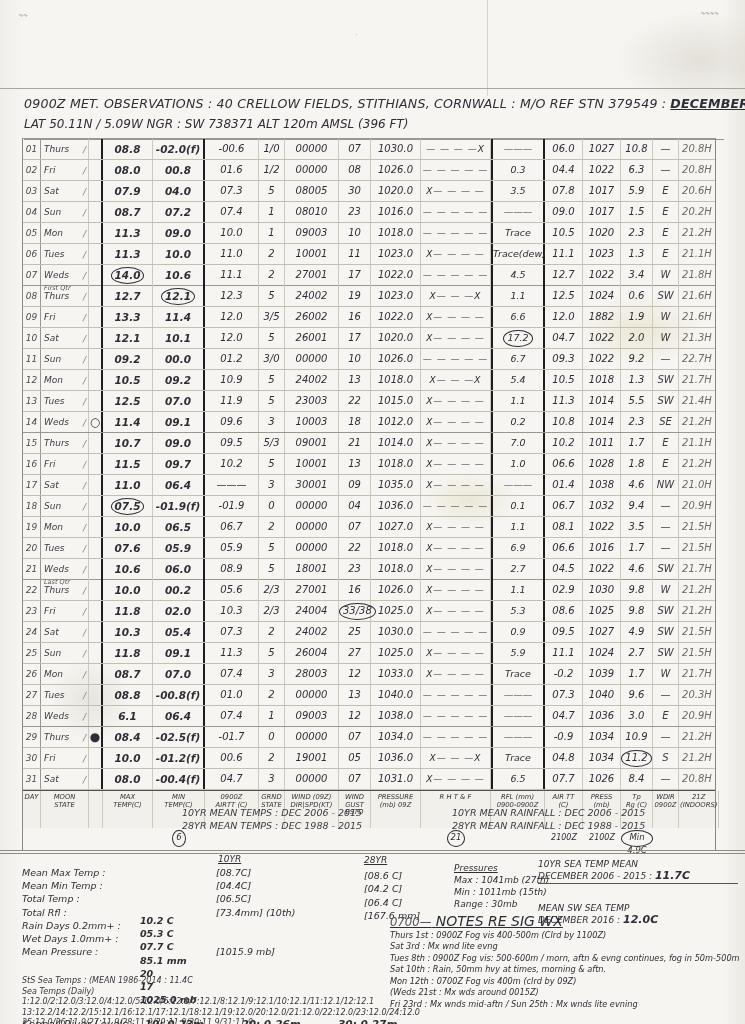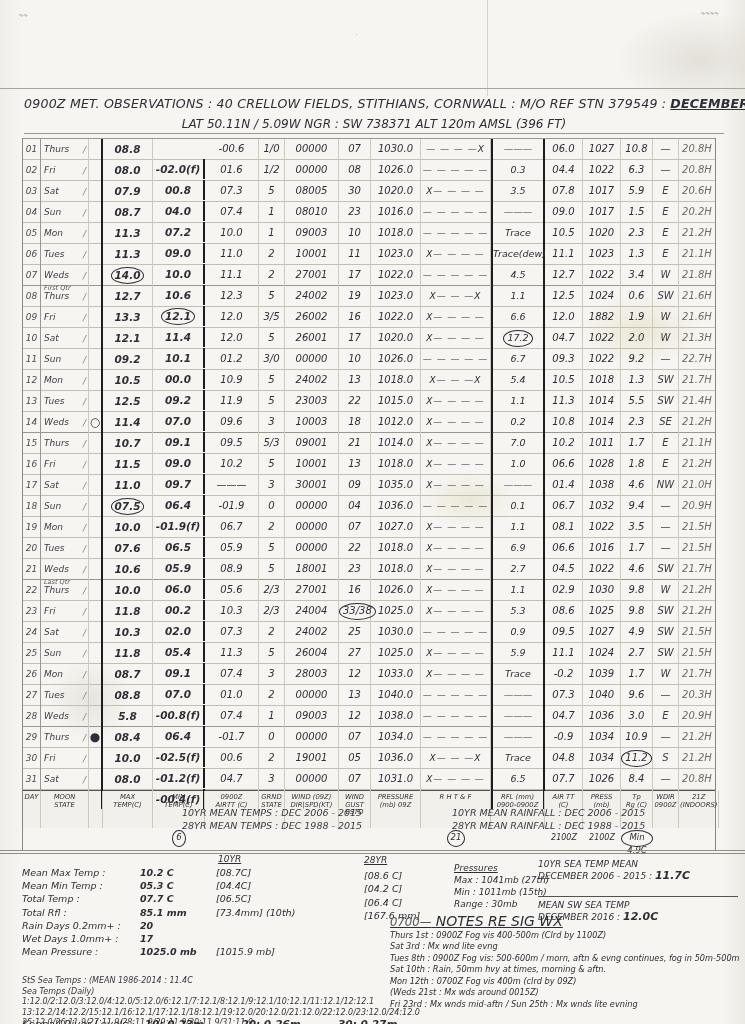--- a/index.html
+++ b/index.html
@@ -14,65 +14,65 @@
     font-family:"DejaVu Sans",sans-serif;color:#2e2e36;overflow:hidden;
     box-shadow:0 0 6px rgba(0,0,0,.4);
   }
   .hand{font-style:italic;}
   .artifact{position:absolute;color:#9b978c;opacity:.55;font-size:9px;font-style:italic;}
   .crease{position:absolute;top:0;width:1px;height:96px;background:rgba(120,115,105,.25);}
   .topline{position:absolute;left:0;width:745px;height:1px;background:#a9a69c;}
   
   .title{position:absolute;left:24px;top:96px;width:710px;font-size:12.6px;letter-spacing:.2px;white-space:nowrap;}
   .title .period{text-decoration:underline;font-weight:bold;margin-left:4px;}
-  .subtitle{position:absolute;left:24px;top:117px;width:700px;font-size:12px;border-bottom:1px solid #9a978d;padding-bottom:2px;text-align:center;}
+  .subtitle{position:absolute;left:24px;top:117px;width:700px;font-size:12px;border-bottom:1px solid #9a978d;padding-bottom:8px;}
   
   .obs{position:absolute;left:22px;top:138px;width:692px;border:1.5px solid #8a8880;border-top:1px solid #9a978d;}
   .obs-row{display:grid;grid-template-columns:18px 48px 14px 50px 52px 54px 26px 54px 32px 50px 70px 54px 38px 38px 32px 26px 1fr;
     height:20px;line-height:20px;border-bottom:1px solid #c2bfb5;}
   .obs-row:nth-child(7n){border-bottom:1px solid #9a978d;}
   .obs-row span{display:block;font-size:10px;font-style:italic;white-space:nowrap;overflow:visible;text-align:center;border-right:1px solid #ccc9bf;}
   .obs-row .c-d{font-size:9px;color:#4a4a52;border-right:1px solid #9a978d;}
   .obs-row .c-wk{text-align:left;padding-left:3px;font-size:9px;color:#3c3c44;position:relative;}
   .obs-row .c-wk::after{content:"/";position:absolute;right:2px;top:1px;color:#8b887e;font-size:9px;}
   .obs-row .c-wk small{display:block;margin-top:-13px;padding-top:13px;font-size:6.5px;line-height:6px;color:#55555d;}
   .obs-row .c-moon{font-style:normal;border-right:2.5px solid #1c1c22;font-size:12px;}
   .obs-row .c-mx{font-weight:bold;font-size:10.5px;}
-  .obs-row .c-mn{border-right:2.5px solid #1c1c22;font-weight:bold;font-size:10.5px;margin-top:20px;}
+  .obs-row .c-mn{border-right:2.5px solid #1c1c22;font-weight:bold;font-size:10.5px;}
   .obs-row .c-rh{letter-spacing:1px;font-size:9px;color:#26262e;}
   .obs-row .c-rf{border-left:2px solid #1c1c22;border-right:2px solid #1c1c22;font-size:9.5px;}
   .obs-row .c-ind{color:#6d6a60;border-right:none;}
   .obs-row .c-wd{color:#3a3a42;}
   .circ{display:inline-block;border:1.3px solid #2b2b33;border-radius:50%;padding:0 3px;line-height:14px;height:15px;margin-top:2px;}
   
   .obs-foot{display:grid;grid-template-columns:18px 48px 14px 50px 52px 54px 26px 54px 32px 50px 70px 54px 38px 38px 32px 26px 1fr;
     border-top:1.5px solid #55534b;background:rgba(235,233,226,.4);}
   .obs-foot span{display:block;font-size:6.8px;line-height:7.6px;font-style:italic;text-align:center;border-right:1px solid #ccc9bf;
     padding:3px 1px 2px 1px;white-space:pre-line;color:#33333b;min-height:32px;}
   .obs-sub{display:grid;grid-template-columns:18px 48px 14px 50px 52px 54px 26px 54px 32px 50px 70px 54px 38px 38px 32px 26px 1fr;height:22px;}
   .obs-sub span{display:block;text-align:center;font-size:8px;line-height:20px;font-style:italic;color:#2e2e36;}
   .obs-sub .circ{line-height:13px;height:15px;font-size:8.5px;}
   
   .refs{position:absolute;left:22px;top:806px;width:700px;font-size:9.5px;font-style:italic;color:#3a3a42;}
   .refs .col{position:absolute;top:0;white-space:pre-line;line-height:13px;}
   .rule{position:absolute;left:0;width:745px;height:1px;background:#8f8c82;}
   .summary{position:absolute;left:22px;top:860px;width:700px;font-size:9.5px;}
   .stats{position:absolute;left:0;top:6px;width:360px;}
   .stat-line{display:grid;grid-template-columns:118px 76px 110px;height:13.2px;line-height:13px;font-style:italic;}
-  .stat-line .v{font-weight:bold;}
+  .stat-line .v{font-weight:bold;margin-top:48px;}
   .stat-line .b10{color:#2b2b33;}
   .hdr10{position:absolute;left:196px;top:-6px;font-size:9px;font-style:italic;text-decoration:underline;}
   .col28{position:absolute;left:342px;top:-6px;width:80px;font-style:italic;text-align:left;}
   .col28 .h{font-size:9px;text-decoration:underline;margin-bottom:2px;}
   .col28 div{font-size:9.5px;line-height:13.2px;}
   .press-blk{position:absolute;left:432px;top:2px;width:130px;font-style:italic;font-size:9px;line-height:12px;}
   .press-blk .h{text-decoration:underline;font-size:9px;}
   .seablk{position:absolute;left:516px;top:-2px;width:200px;font-style:italic;font-size:9px;line-height:12px;}
   .seablk .v{font-weight:bold;font-size:11px;}
-  .seablk .row1{border-bottom:1px solid #55534b;padding-bottom:14px;margin-bottom:2px;}
+  .seablk .row1{border-bottom:1px solid #55534b;padding-bottom:1px;margin-bottom:18px;}
   .notes{position:absolute;left:368px;top:56px;width:360px;font-size:8.2px;font-style:italic;line-height:11.5px;color:#2c2c34;}
   .notes .h{text-decoration:underline;font-size:14px;}
   .notes .h small{color:#55555d;}
   .smalls{position:absolute;left:0;top:116px;width:370px;font-size:8px;font-style:italic;line-height:10.5px;color:#35353d;}
   .kennall{position:absolute;left:0;top:158px;width:560px;font-size:10.5px;font-style:italic;}
   .kennall b{margin-right:34px;}
 </style>
 </head>
 <body>
 
@@ -600,21 +600,21 @@
           <span class="c-a21">07.3</span>
           <span class="c-p21">1040</span>
           <span class="c-tr">9.6</span>
           <span class="c-wd">—</span>
           <span class="c-ind">20.3H</span>
         </div>
         <div class="obs-row">
           <span class="c-d">28</span>
           <span class="c-wk">Weds</span>
           <span class="c-moon"></span>
-          <span class="c-mx">5.8</span>
+          <span class="c-mx">6.1</span>
           <span class="c-mn">06.4</span>
           <span class="c-a9">07.4</span>
           <span class="c-g">1</span>
           <span class="c-w">09003</span>
           <span class="c-gu">12</span>
           <span class="c-p9">1038.0</span>
           <span class="c-rh">— — — — —</span>
           <span class="c-rf">———</span>
           <span class="c-a21">04.7</span>
           <span class="c-p21">1036</span>

